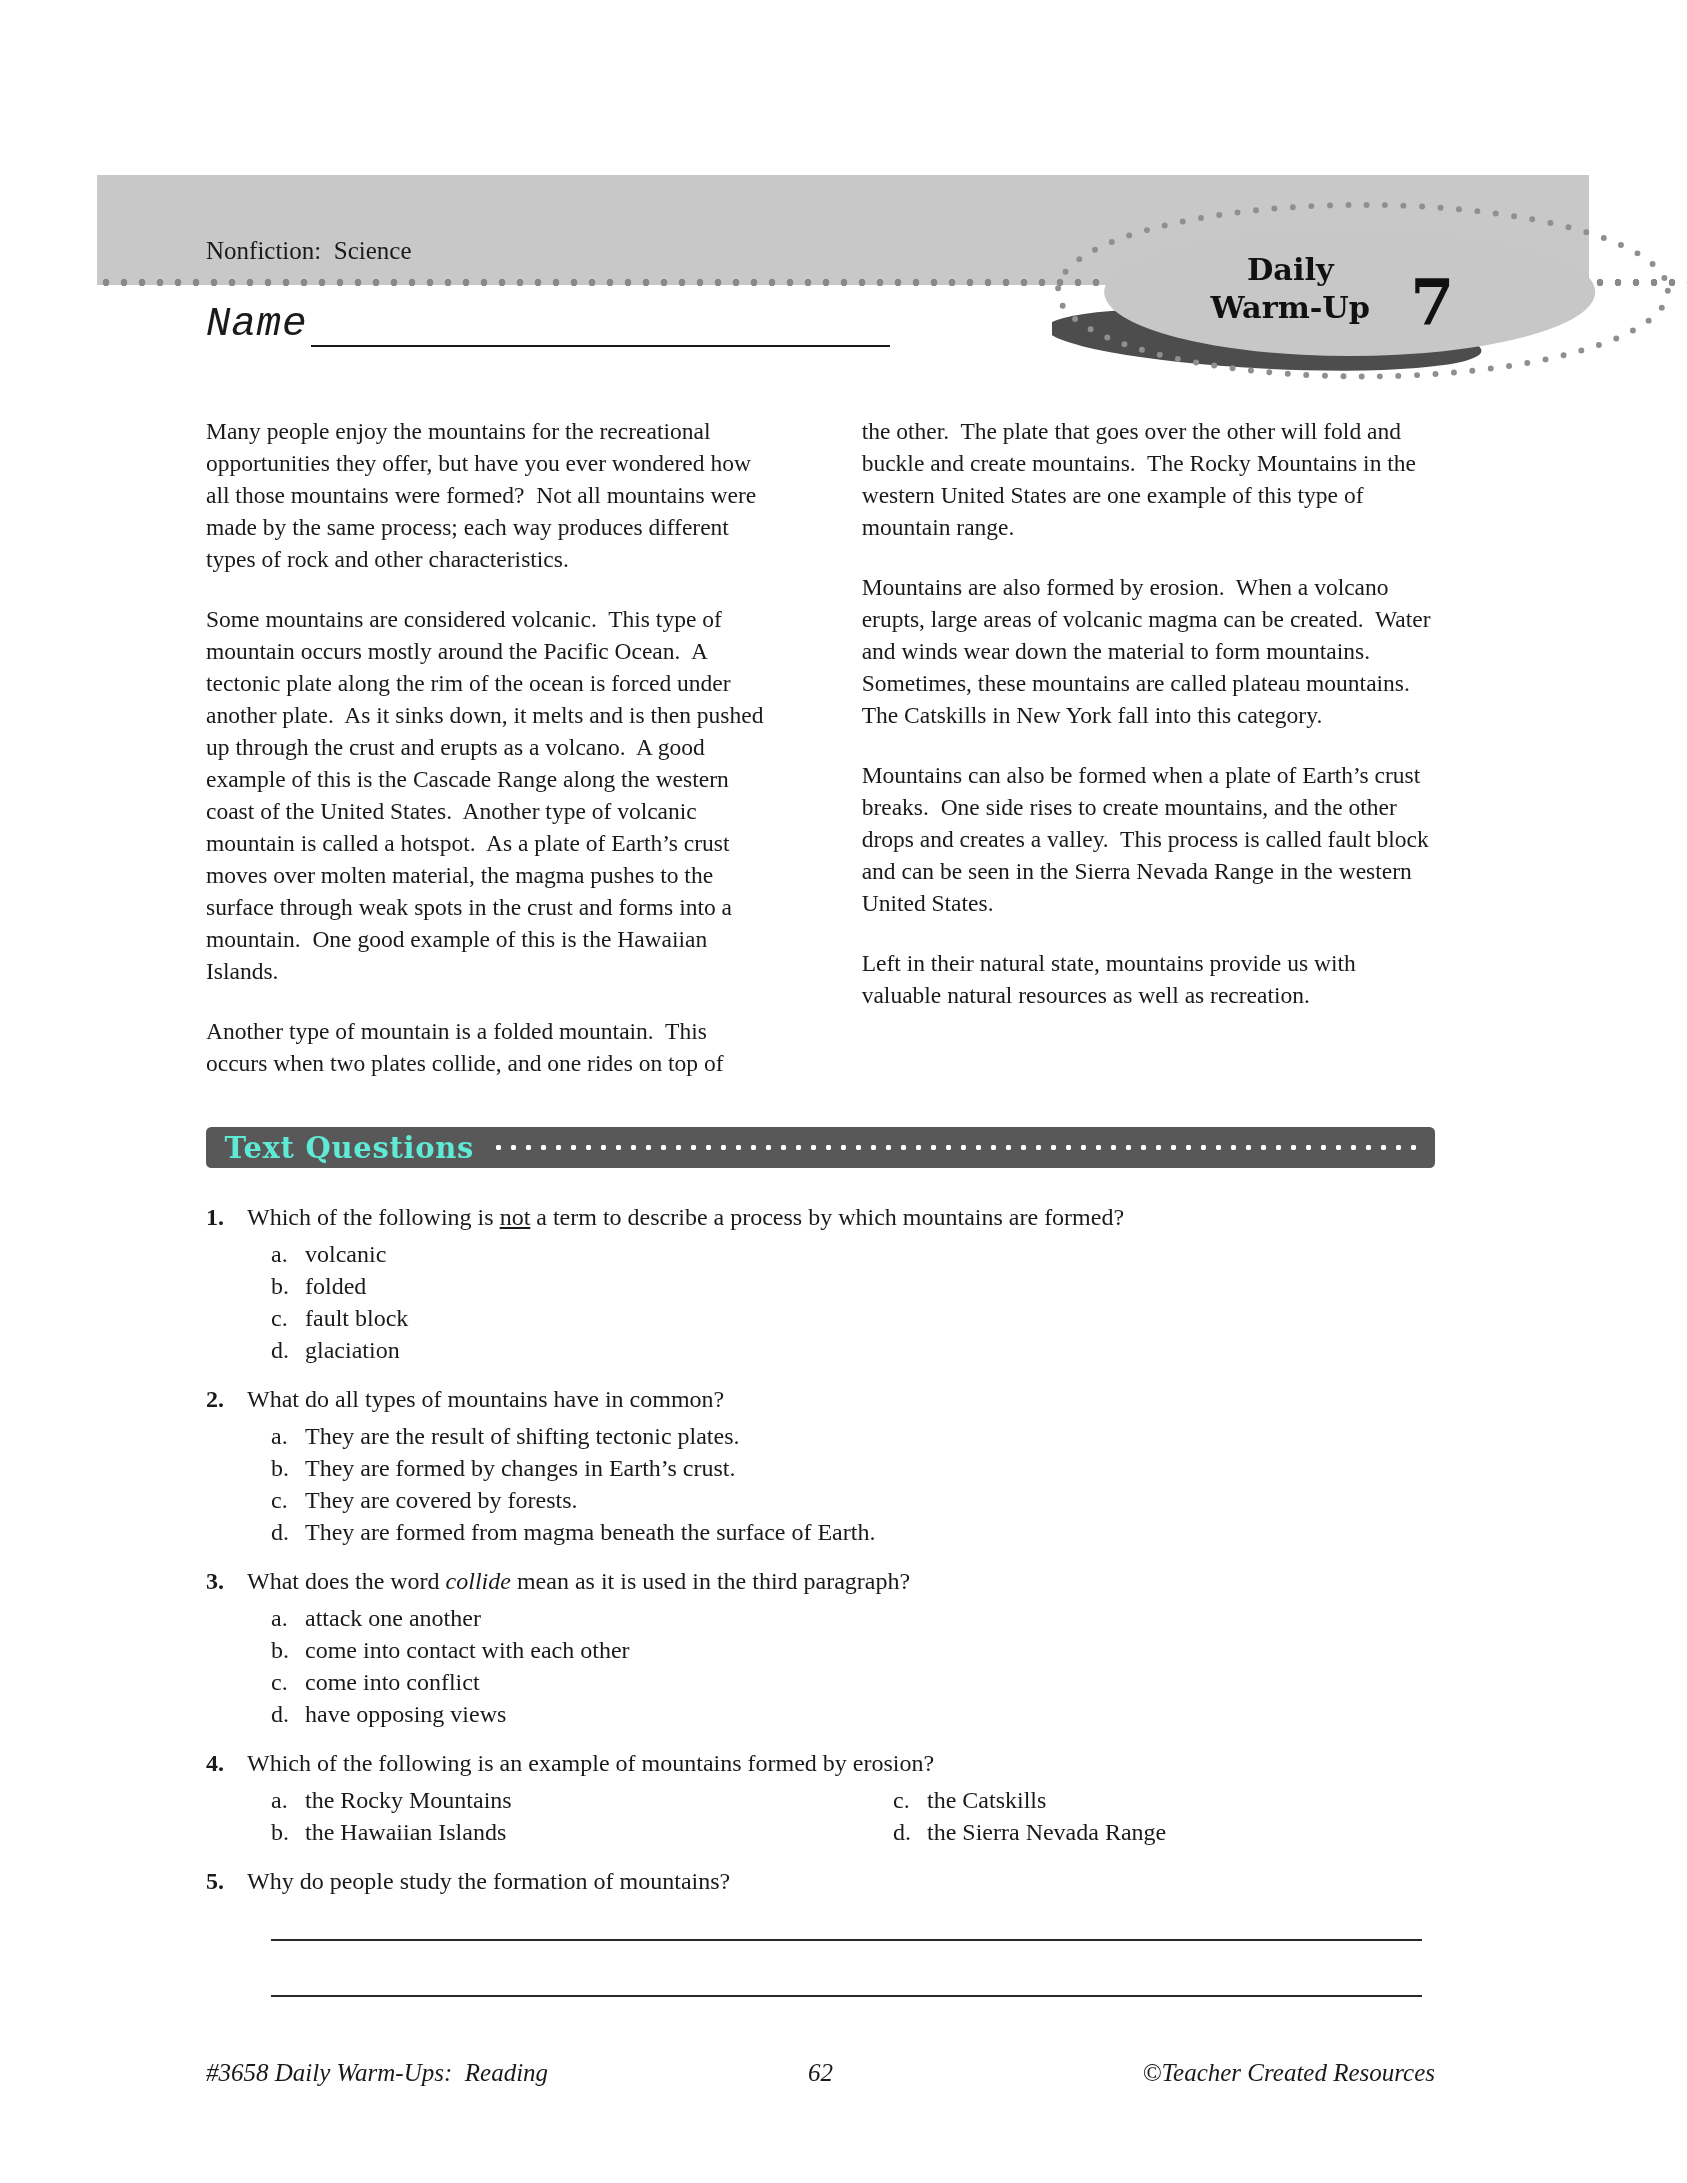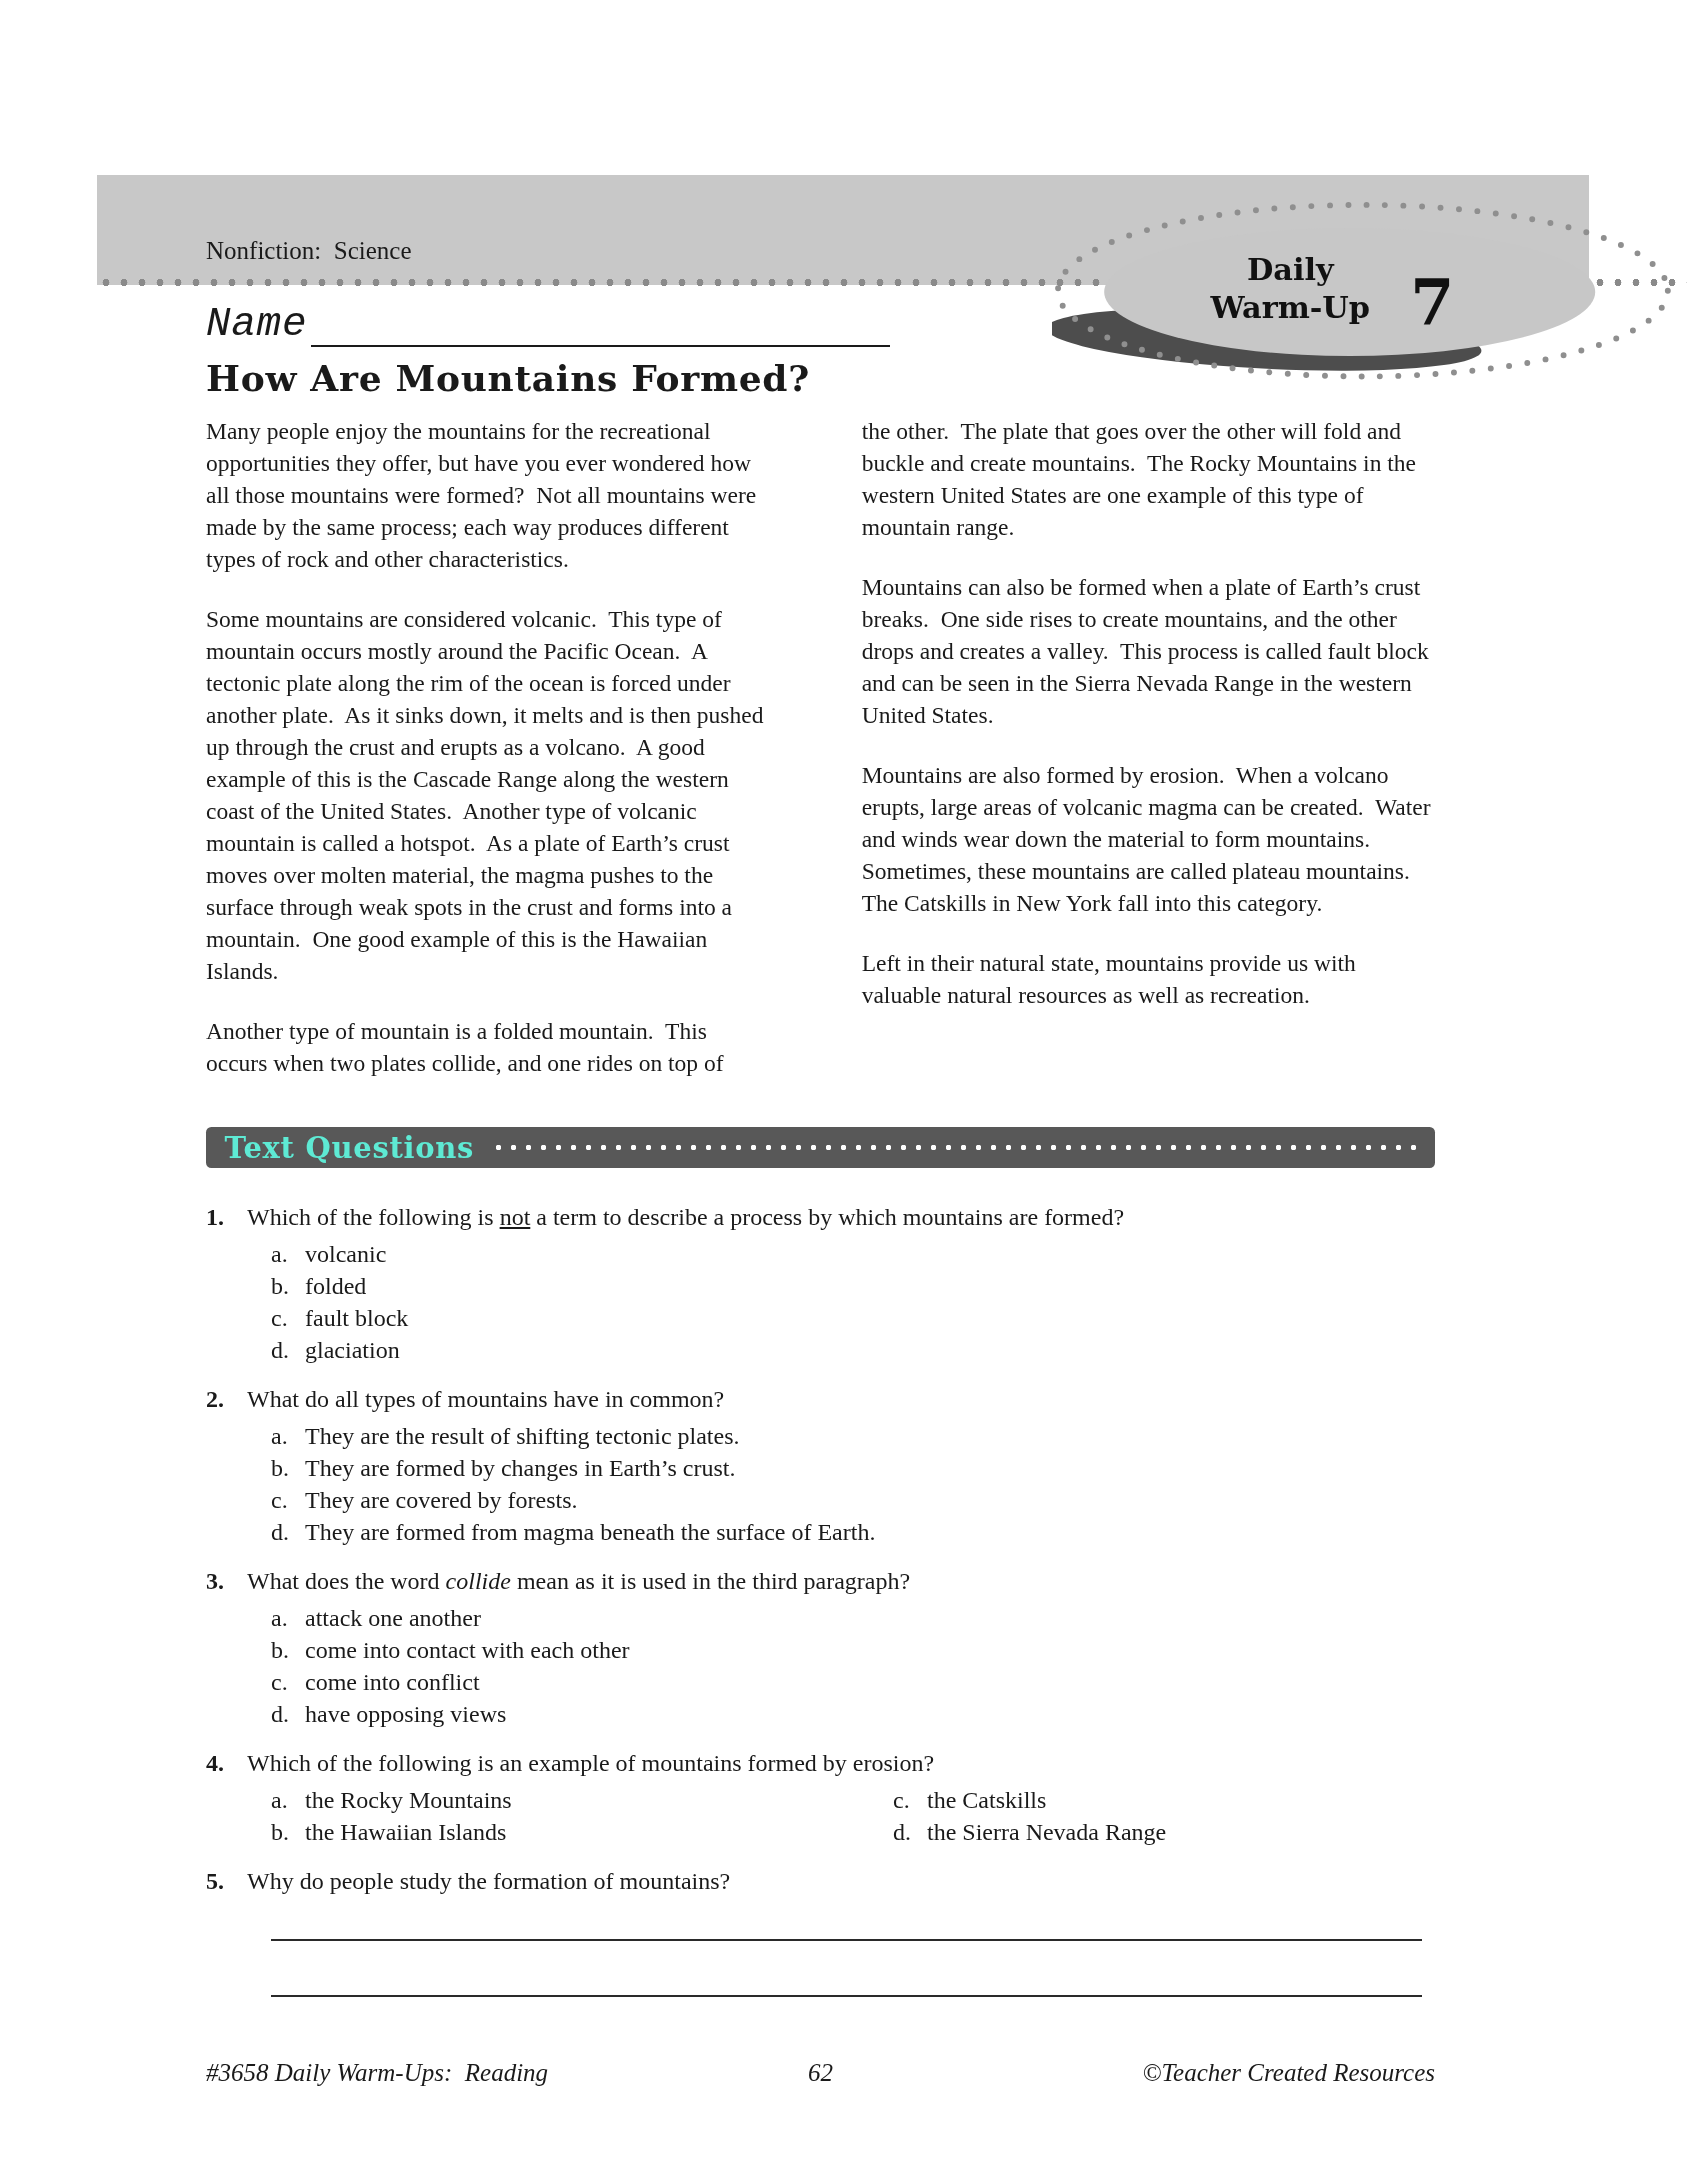--- a/index.html
+++ b/index.html
@@ -89,32 +89,31 @@
       <text x="360" y="190" text-anchor="middle" font-family="DejaVu Serif, serif" font-weight="bold" font-size="46" fill="#111111">Warm-Up</text>
       <text x="575" y="200" text-anchor="middle" font-family="DejaVu Serif, serif" font-weight="bold" font-size="96" fill="#111111">7</text>
     </svg>
   </div>
 
   <div class="name-row">
     <span class="name-label">Name</span>
     <span class="name-blank"></span>
   </div>
 
-  <h1 class="title">How Are Mountains Formed?</h1>
 
   <div class="article">
     <div class="col">
       <p>Many people enjoy the mountains for the recreational opportunities they offer, but have you ever wondered how all those mountains were formed?  Not all mountains were made by the same process; each way produces different types of rock and other characteristics.</p>
       <p>Some mountains are considered volcanic.  This type of mountain occurs mostly around the Pacific Ocean.  A tectonic plate along the rim of the ocean is forced under another plate.  As it sinks down, it melts and is then pushed up through the crust and erupts as a volcano.  A good example of this is the Cascade Range along the western coast of the United States.  Another type of volcanic mountain is called a hotspot.  As a plate of Earth’s crust moves over molten material, the magma pushes to the surface through weak spots in the crust and forms into a mountain.  One good example of this is the Hawaiian Islands.</p>
       <p>Another type of mountain is a folded mountain.  This occurs when two plates collide, and one rides on top of</p>
     </div>
     <div class="col">
       <p>the other.  The plate that goes over the other will fold and buckle and create mountains.  The Rocky Mountains in the western United States are one example of this type of mountain range.</p>
+      <p>Mountains are also formed by erosion.  When a volcano erupts, large areas of volcanic magma can be created.  Water and winds wear down the material to form mountains.  Sometimes, these mountains are called plateau mountains.  The Catskills in New York fall into this category.</p>
       <p>Mountains can also be formed when a plate of Earth’s crust breaks.  One side rises to create mountains, and the other drops and creates a valley.  This process is called fault block and can be seen in the Sierra Nevada Range in the western United States.</p>
-      <p>Mountains are also formed by erosion.  When a volcano erupts, large areas of volcanic magma can be created.  Water and winds wear down the material to form mountains.  Sometimes, these mountains are called plateau mountains.  The Catskills in New York fall into this category.</p>
       <p>Left in their natural state, mountains provide us with valuable natural resources as well as recreation.</p>
     </div>
   </div>
 
   <div class="banner">
     <span class="banner-label">Text Questions</span>
     <span class="banner-dots"></span>
   </div>
 
   <div class="questions">

